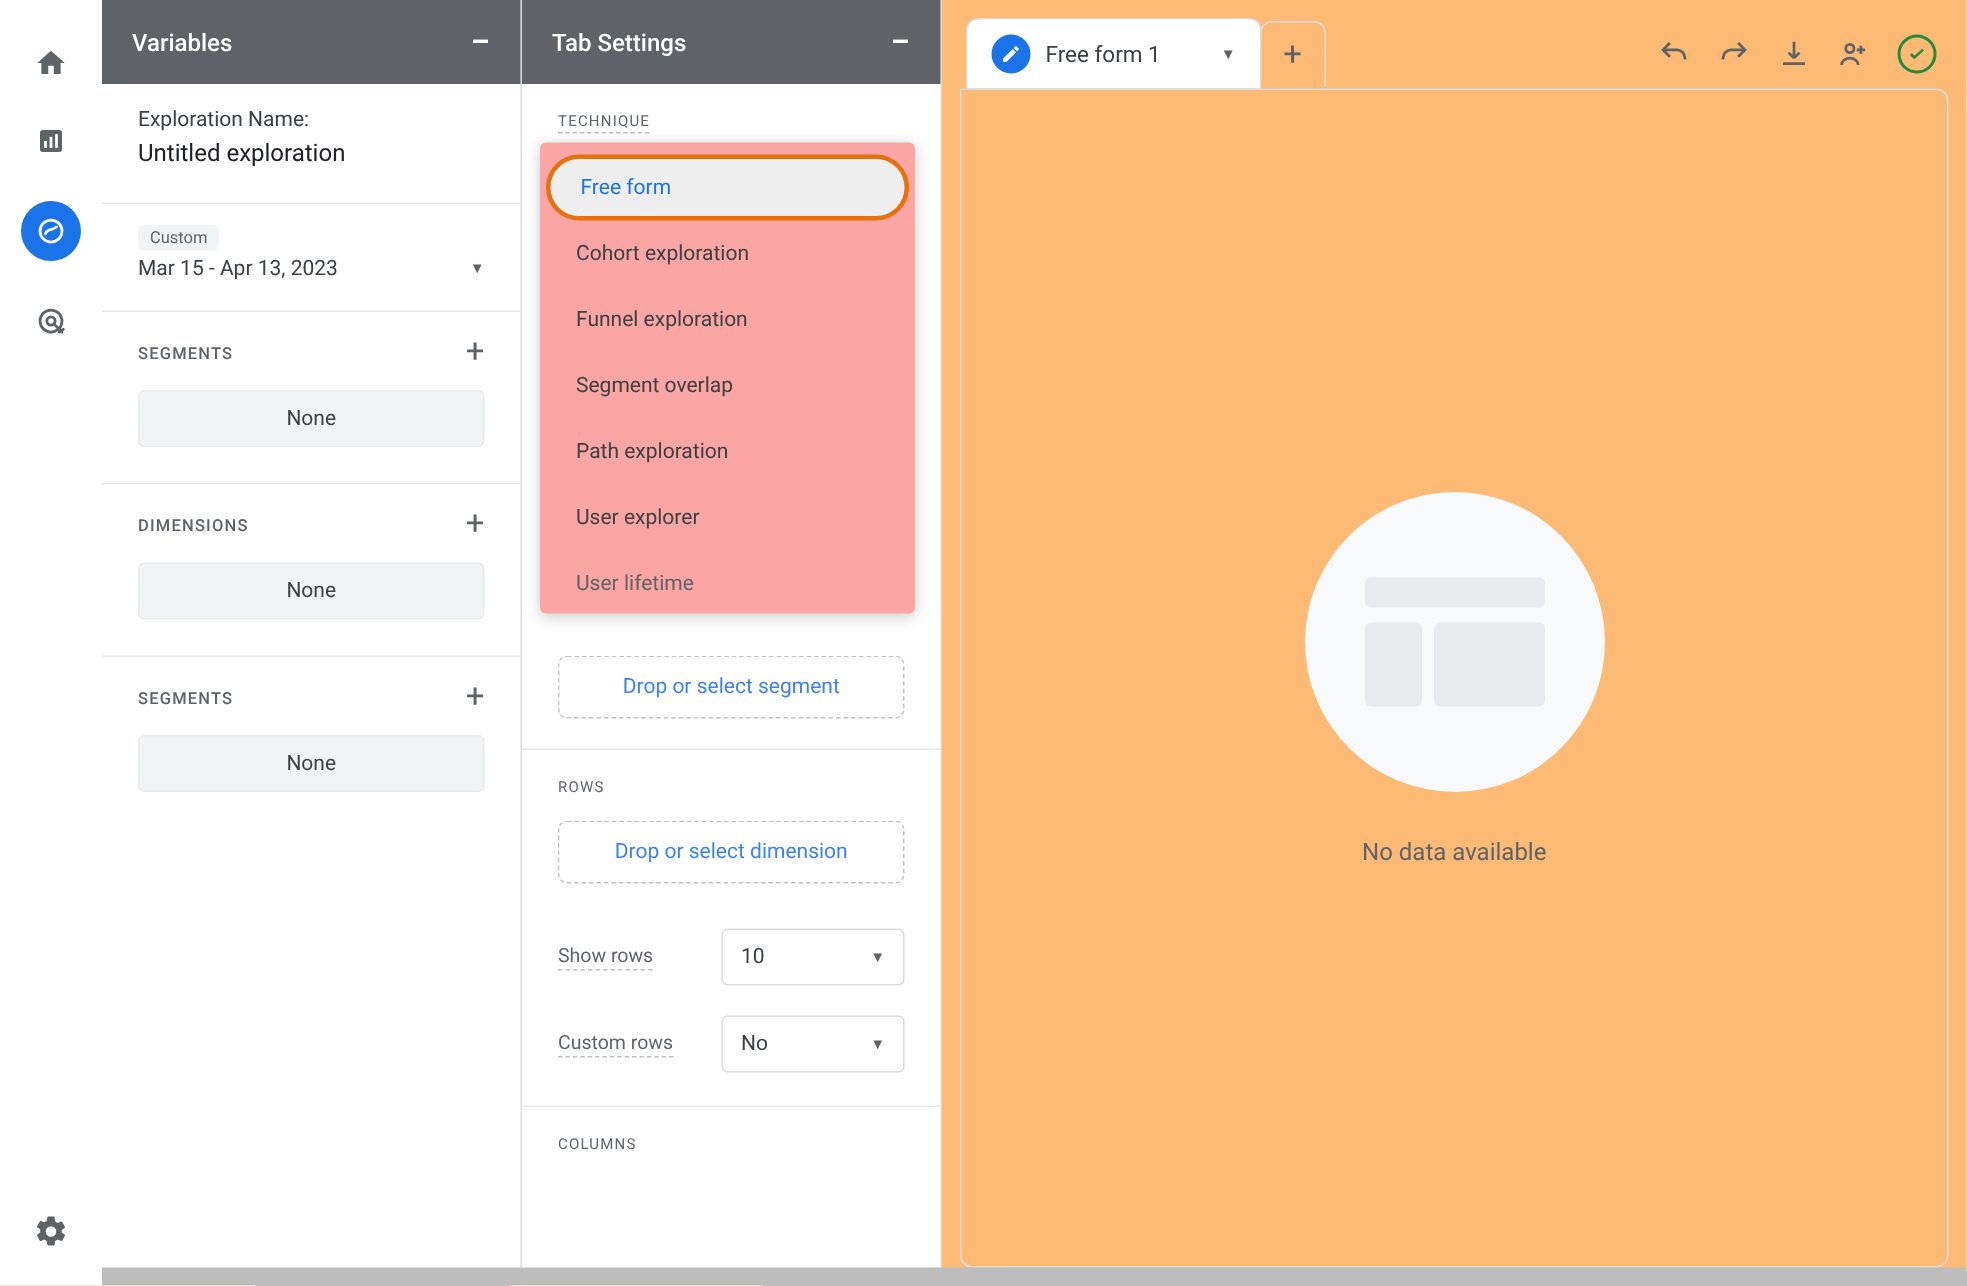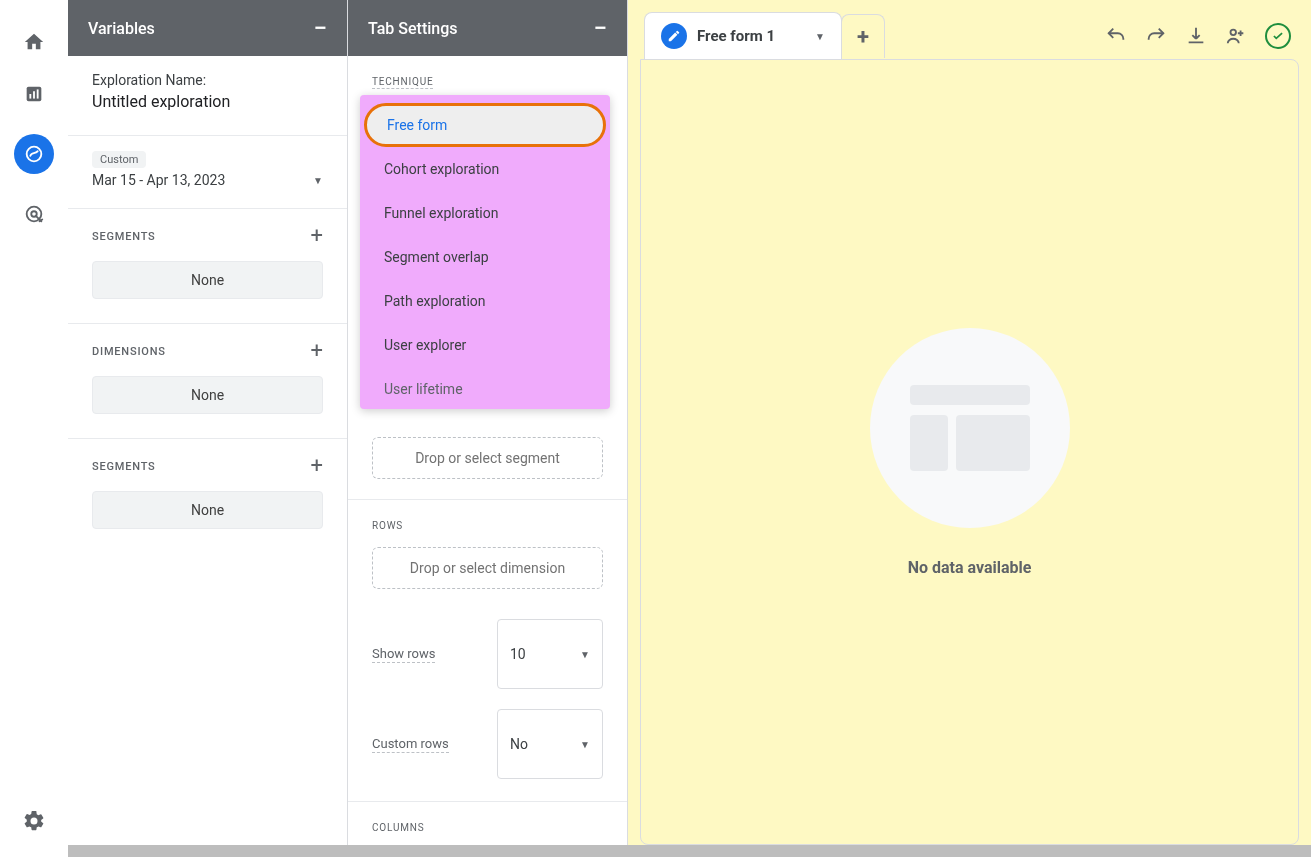--- a/index.html
+++ b/index.html
@@ -33,36 +33,36 @@
 .date-chip { background: #f1f3f4; border-radius: 4px; display: inline-block; padding: 2px 8px; font-size: 11px; color: #5f6368; margin-bottom: 4px; }
 .date-row { display: flex; justify-content: space-between; align-items: center; }
 .date-value { font-size: 14px; color: #3c4043; }
 .caret { font-size: 10px; color: #5f6368; }
 
 .none-pill { background: #f1f3f4; border: 1px solid #e8eaed; border-radius: 4px; text-align: center; padding: 10px; margin-top: 14px; color: #404040; font-size: 14px; }
 
 .dashed-underline { border-bottom: 1px dashed #bdc1c6; display: inline-block; padding-bottom: 1px; }
 
 
-.technique-dropdown { position: absolute; top: 95px; left: 12px; width: 250px; background: #f0abfc; border-radius: 4px; box-shadow: 0 2px 10px rgba(0,0,0,0.2); z-index: 100; padding: 8px 0; max-height: 328px; overflow: hidden; }
+.technique-dropdown { position: absolute; top: 95px; left: 12px; width: 250px; background: #fca5a5; border-radius: 4px; box-shadow: 0 2px 10px rgba(0,0,0,0.2); z-index: 100; padding: 8px 0; max-height: 328px; overflow: hidden; }
 .technique-item { padding: 14px 24px; font-size: 14px; color: #3c4043; cursor: pointer; }
 .technique-item.selected { background: #eeeeee; color: #1a73e8; border: 3px solid #e8710a; border-radius: 24px; margin: 0 4px; padding: 11px 20px; }
 .technique-item.cut { color: #5f6368; padding-bottom: 4px; }
 
 
 .ts-section-label { font-size: 10px; letter-spacing: 0.8px; color: #5f6368; font-weight: 400; padding: 20px 24px 8px; }
-.ts-drop { margin: 8px 24px 20px; border: 1px dashed #bdc1c6; border-radius: 6px; text-align: center; padding: 12px; color: #737373; font-size: 14px; }
+.ts-drop { margin: 8px 24px 20px; border: 1px dashed #bdc1c6; border-radius: 6px; text-align: center; padding: 12px; color: #3b82f6; font-size: 14px; }
 .ts-divider { border-bottom: 1px solid #e8eaed; }
 .ts-row { display: flex; align-items: center; justify-content: space-between; padding: 10px 24px; }
 .ts-row-label { font-size: 13px; color: #5f6368; }
 .ts-input { border: none; border-bottom: 1px solid #dadce0; width: 90px; font-size: 14px; padding: 6px 4px; outline: none; }
-.ts-select { border: 1px solid #dadce0; border-radius: 4px; width: 106px; padding: 26px 12px; font-size: 14px; color: #3c4043; display: flex; justify-content: space-between; align-items: center; cursor: pointer; }
-
-
-.canvas { flex: 1; background: #fef9c3; position: relative; display: flex; flex-direction: column; font-weight: bold; }
+.ts-select { border: 1px solid #dadce0; border-radius: 4px; width: 122px; padding: 10px 12px; font-size: 14px; color: #3c4043; display: flex; justify-content: space-between; align-items: center; cursor: pointer; }
+
+
+.canvas { flex: 1; background: #fdba74; position: relative; display: flex; flex-direction: column; }
 .canvas-header { display: flex; align-items: center; justify-content: space-between; padding: 0 8px 0 0; }
 .canvas-tabs { display: flex; align-items: center; padding: 12px 16px 0; }
 .canvas-tab { display: flex; align-items: center; gap: 10px; padding: 10px 16px; border: 1px solid #dadce0; border-bottom: none; border-radius: 8px 8px 0 0; background: #fff; }
 .tab-pencil { width: 26px; height: 26px; background: #1a73e8; border-radius: 50%; display: flex; align-items: center; justify-content: center; color: #fff; }
 .tab-name { font-size: 15px; color: #3c4043; }
 .tab-add { width: 44px; height: 44px; border: 1px solid #dadce0; border-bottom: none; border-radius: 8px 8px 0 0; display: flex; align-items: center; justify-content: center; margin-left: -1px; cursor: pointer; color: #5f6368; font-size: 22px; }
 .canvas-actions { display: flex; align-items: center; gap: 18px; padding: 12px 12px 0 0; }
 .action-icon { width: 22px; height: 22px; color: #5f6368; cursor: pointer; display: flex; align-items: center; justify-content: center; }
 .action-check { width: 26px; height: 26px; border: 2px solid #1e8e3e; border-radius: 50%; display: flex; align-items: center; justify-content: center; color: #1e8e3e; cursor: pointer; }
 

